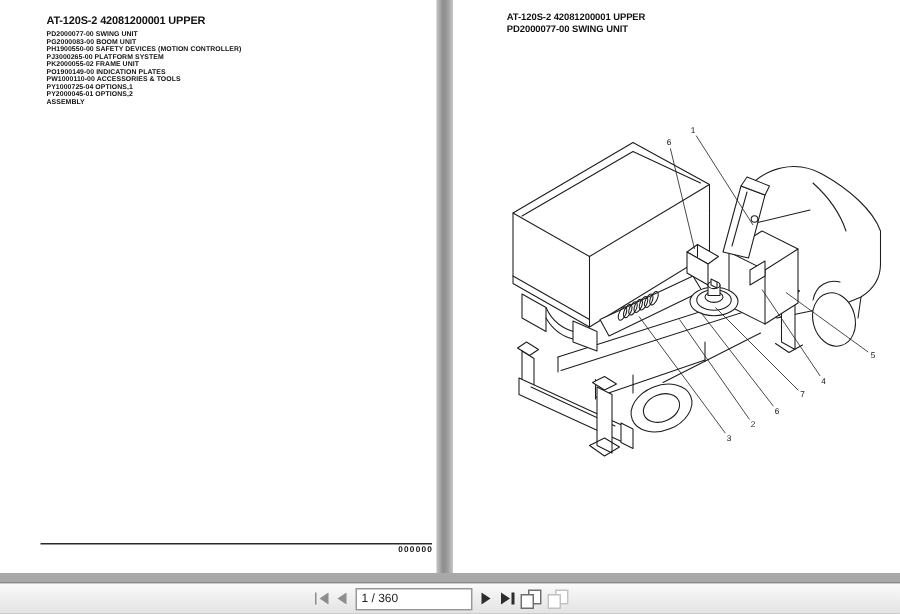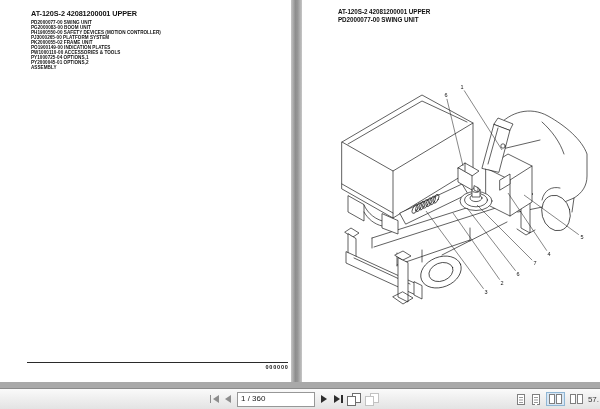--- a/index.html
+++ b/index.html
@@ -244,35 +244,14 @@
           </span>
       </div>
       <div class="tb-btn disabled-view">
         <span class="sheet-pair">
             <span class="back"></span>
             <span class="front"></span>
           </span>
       </div>
     </div>
 
-    <div class="view-group">
-      <div class="tb-btn">
-        <span class="pg lines"></span>
-      </div>
-      <div class="tb-btn">
-        <span class="pg lines cut"></span>
-      </div>
-      <div class="sel-wrap" style="background: rgb(215, 230, 244); border-color: rgb(143, 182, 212);">
-        <span class="pair">
-            <span class="pg sm"></span>
-            <span class="pg sm"></span>
-          </span>
-      </div>
-      <div class="tb-btn">
-        <span class="pair">
-            <span class="pg sm cut"></span>
-            <span class="pg sm cut"></span>
-          </span>
-      </div>
-      <div class="zoom-text">57.</div>
-    </div>
   </div>
 </div>
 
 </body></html>

